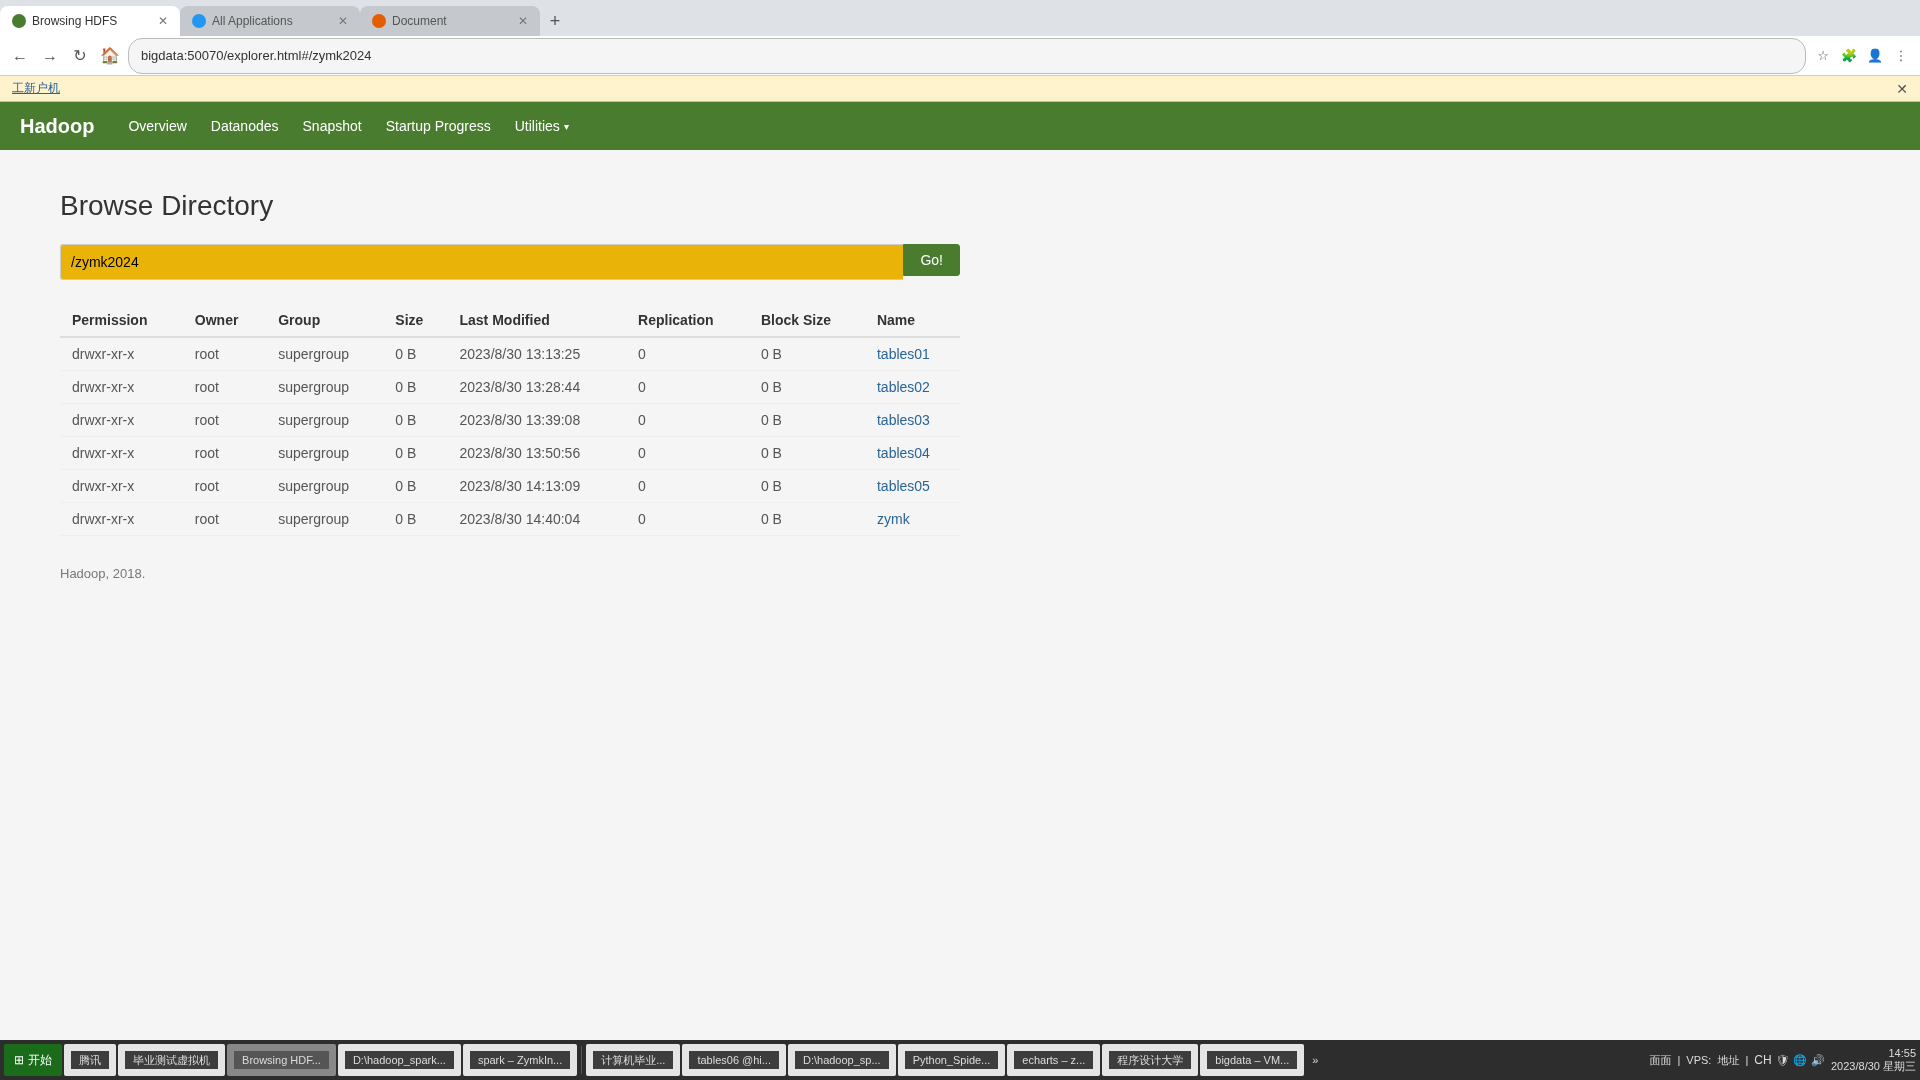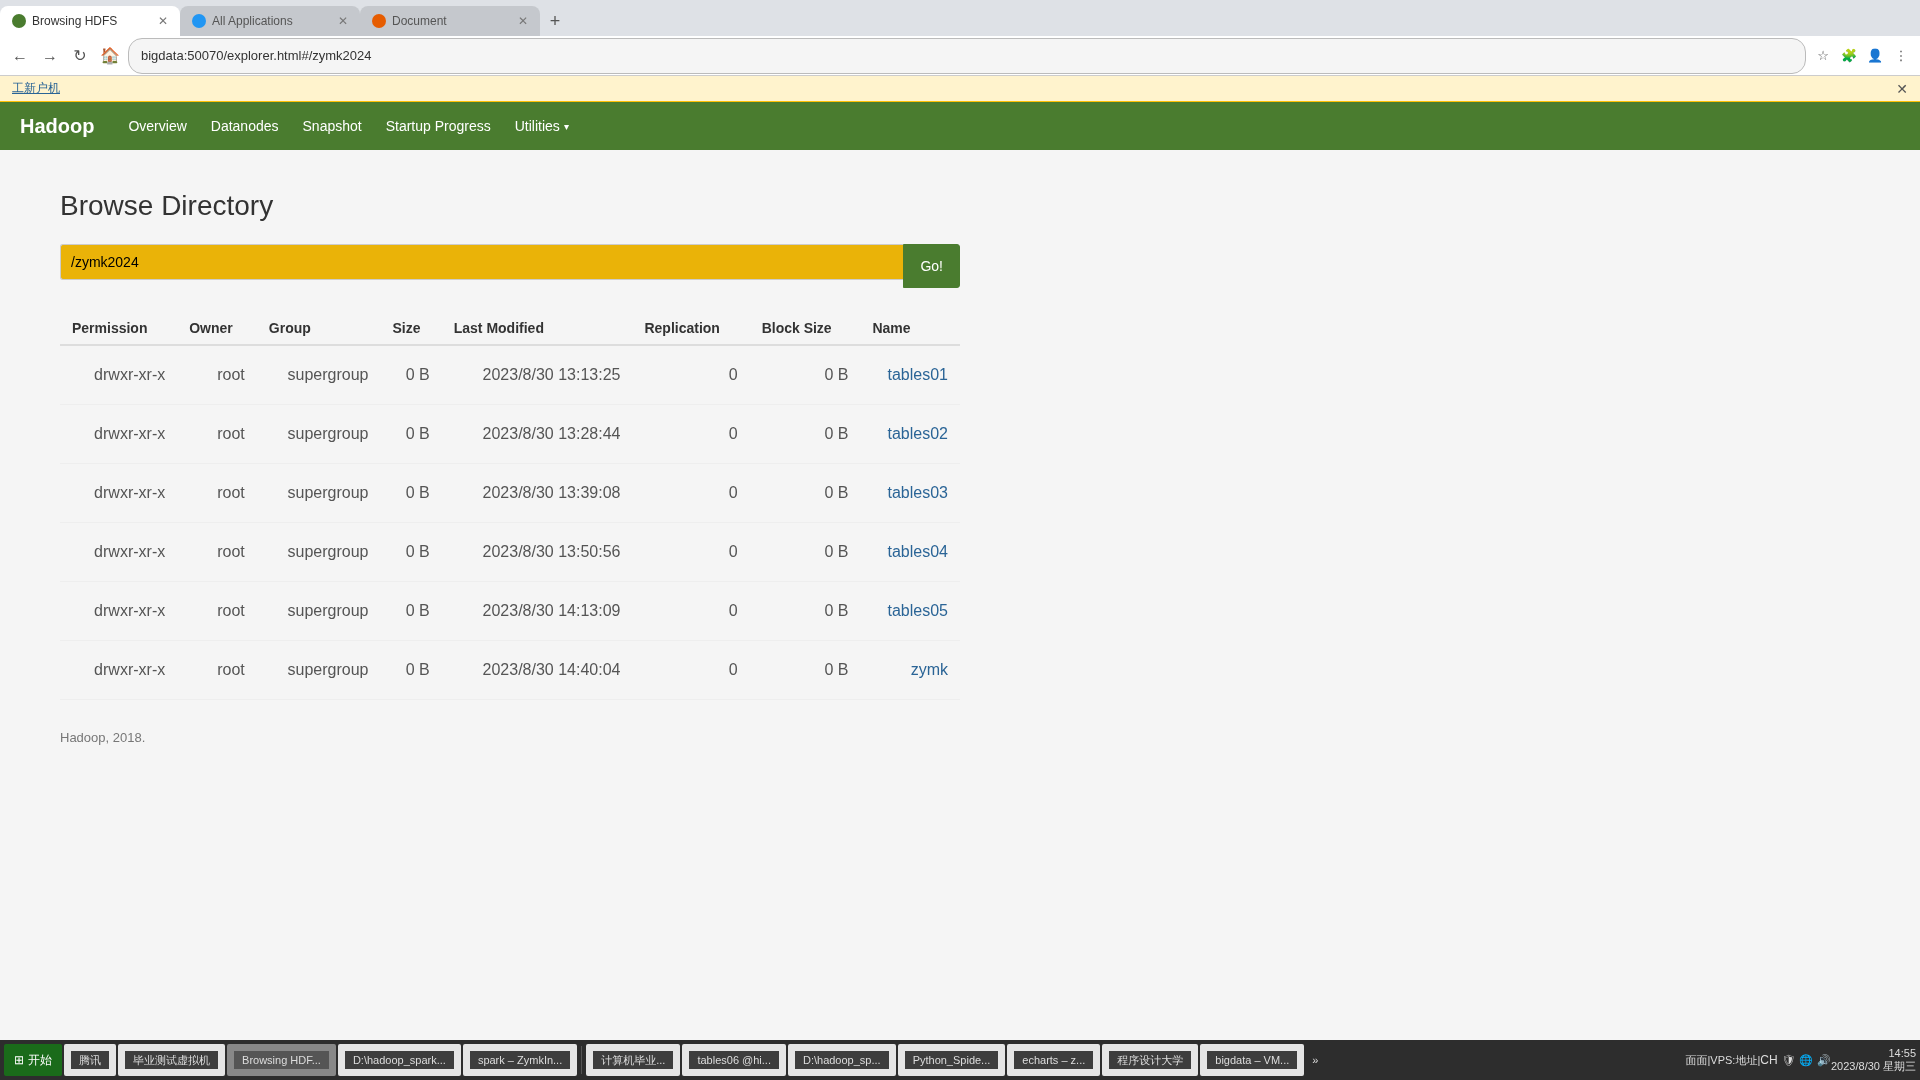--- a/index.html
+++ b/index.html
@@ -37,39 +37,39 @@
     .nav-dropdown { display: flex; align-items: center; gap: 4px; }
     .dropdown-arrow { color: #fff; font-size: 10px; }
 
     
     .main-content { background: #f5f5f5; padding: 40px 60px; min-height: 620px; }
     .page-title { font-size: 28px; font-weight: 300; color: #333; margin-bottom: 22px; }
 
     
     .path-row { display: flex; gap: 0; margin-bottom: 24px; max-width: 900px; }
     .path-input { flex: 1; height: 36px; border: 1px solid #ccc; border-right: none; padding: 0 10px; font-size: 14px; background: #eab308; border-radius: 3px 0 0 3px; }
-    .go-btn { height: 44px; padding: 0 16px; background: #4a7c2f; color: #fff; border: 1px solid #4a7c2f; border-radius: 0 3px 3px 0; cursor: pointer; font-size: 14px; }
+    .go-btn { height: 32px; padding: 0 16px; background: #4a7c2f; color: #fff; border: 1px solid #4a7c2f; border-radius: 0 3px 3px 0; cursor: pointer; font-size: 14px; }
 
     
     .dir-table { width: 100%; max-width: 900px; border-collapse: collapse; }
     .dir-table th { text-align: left; padding: 8px 12px; font-weight: 600; color: #333; font-size: 14px; border-bottom: 2px solid #ddd; }
-    .dir-table td { padding: 20px 12px; font-size: 16px; color: #555; border-bottom: 1px solid #eee; text-align: right; }
+    .dir-table td { padding: 8px 12px; font-size: 14px; color: #555; border-bottom: 1px solid #eee; }
     .dir-link { color: #2a6496; text-decoration: none; }
 
     
     .footer { color: #777; font-size: 13px; margin-top: 30px; }
 
     
     .taskbar { position: fixed; bottom: 0; left: 0; width: 1920px; height: 40px; background: #2d2d2d; display: flex; align-items: center; padding: 0 4px; gap: 2px; z-index: 100; }
     .taskbar-start { background: #1a6b1a; color: #fff; padding: 2px 10px; font-size: 12px; border-radius: 2px; height: 32px; display: flex; align-items: center; gap: 4px; cursor: pointer; }
     .taskbar-item { background: #3d3d3d; color: #ddd; padding: 2px 8px; font-size: 11px; height: 32px; display: flex; align-items: center; border-radius: 2px; cursor: pointer; max-width: 140px; overflow: hidden; white-space: nowrap; text-overflow: ellipsis; border: 7px solid #e5e5e5; }
     .taskbar-item.active { background: #555; border-color: #888; }
     .taskbar-sep { width: 1px; height: 28px; background: #555; margin: 0 2px; }
     .taskbar-more { color: #ddd; font-size: 11px; padding: 0 6px; }
-    .taskbar-right { margin-left: auto; display: flex; align-items: center; color: #ddd; font-size: 11px; }
+    .taskbar-right { margin-left: auto; display: flex; align-items: center; gap: 6px; color: #ddd; font-size: 11px; }
     .taskbar-time { color: #ddd; font-size: 11px; text-align: right; }
     .sys-tray { display: flex; align-items: center; gap: 4px; }
   </style>
 </head>
 <body>
 
 <div class="browser-chrome">
 
   <div class="tab-bar">
     <div class="tab active">

